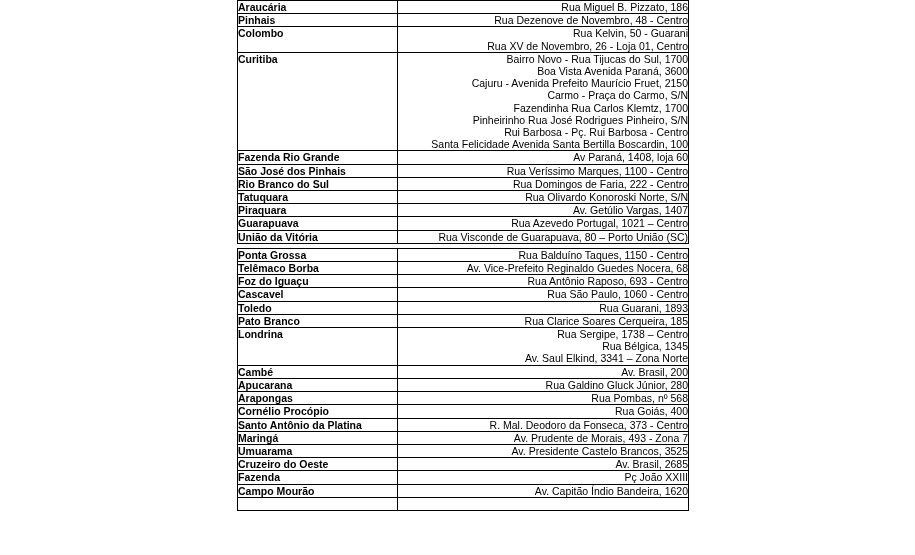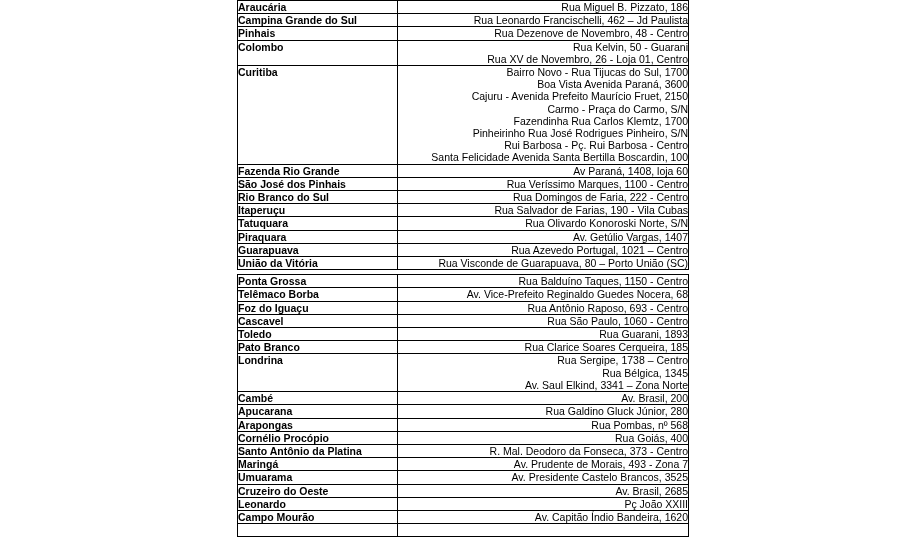--- a/index.html
+++ b/index.html
@@ -60,26 +60,20 @@
     <div>
         <table class="addr-table">
           <tbody>
             <tr>
               <td class="city-cell">Araucária</td>
               <td class="addr-cell">
                 <div>Rua Miguel B. Pizzato, 186</div>
               </td>
             </tr>
             <tr>
-              <td class="city-cell">Campina Grande do Sul</td>
-              <td class="addr-cell">
-                <div>Rua Leonardo Francischelli, 462 – Jd Paulista</div>
-              </td>
-            </tr>
-            <tr>
               <td class="city-cell">Pinhais</td>
               <td class="addr-cell">
                 <div>Rua Dezenove de Novembro, 48 - Centro</div>
               </td>
             </tr>
             <tr>
               <td class="city-cell">Colombo</td>
               <td class="addr-cell">
                 <div>Rua Kelvin, 50 - Guarani</div>
                 <div>Rua XV de Novembro, 26 - Loja 01, Centro</div>
@@ -110,26 +104,20 @@
                 <div>Rua Veríssimo Marques, 1100 - Centro</div>
               </td>
             </tr>
             <tr>
               <td class="city-cell">Rio Branco do Sul</td>
               <td class="addr-cell">
                 <div>Rua Domingos de Faria, 222 - Centro</div>
               </td>
             </tr>
             <tr>
-              <td class="city-cell">Itaperuçu</td>
-              <td class="addr-cell">
-                <div>Rua Salvador de Farias, 190 - Vila Cubas</div>
-              </td>
-            </tr>
-            <tr>
               <td class="city-cell">Tatuquara</td>
               <td class="addr-cell">
                 <div>Rua Olivardo Konoroski Norte, S/N</div>
               </td>
             </tr>
             <tr>
               <td class="city-cell">Piraquara</td>
               <td class="addr-cell">
                 <div>Av. Getúlio Vargas, 1407</div>
               </td>
@@ -237,21 +225,21 @@
                 <div>Av. Presidente Castelo Brancos, 3525</div>
               </td>
             </tr>
             <tr>
               <td class="city-cell">Cruzeiro do Oeste</td>
               <td class="addr-cell">
                 <div>Av. Brasil, 2685</div>
               </td>
             </tr>
             <tr>
-              <td class="city-cell">Leonardo</td>
+              <td class="city-cell">Fazenda</td>
               <td class="addr-cell">
                 <div>Pç João XXIII</div>
               </td>
             </tr>
             <tr>
               <td class="city-cell">Campo Mourão</td>
               <td class="addr-cell">
                 <div>Av. Capitão Índio Bandeira, 1620</div>
               </td>
             </tr>

